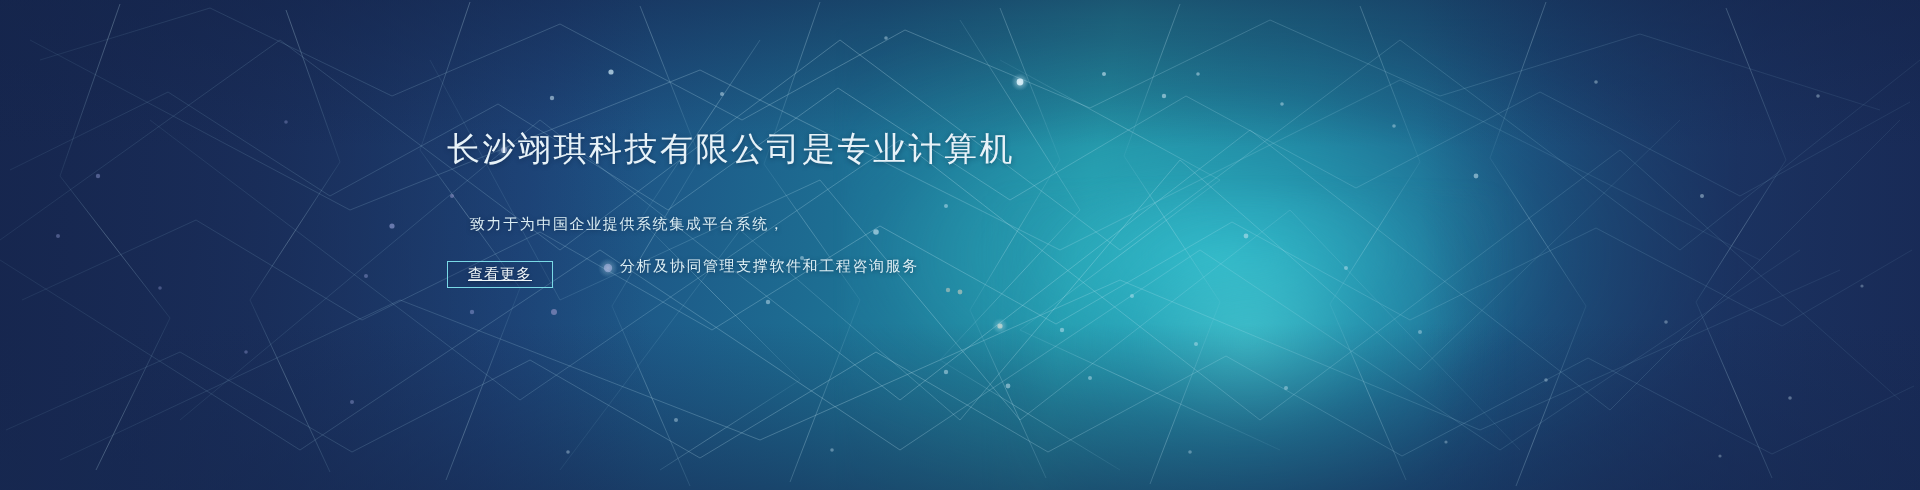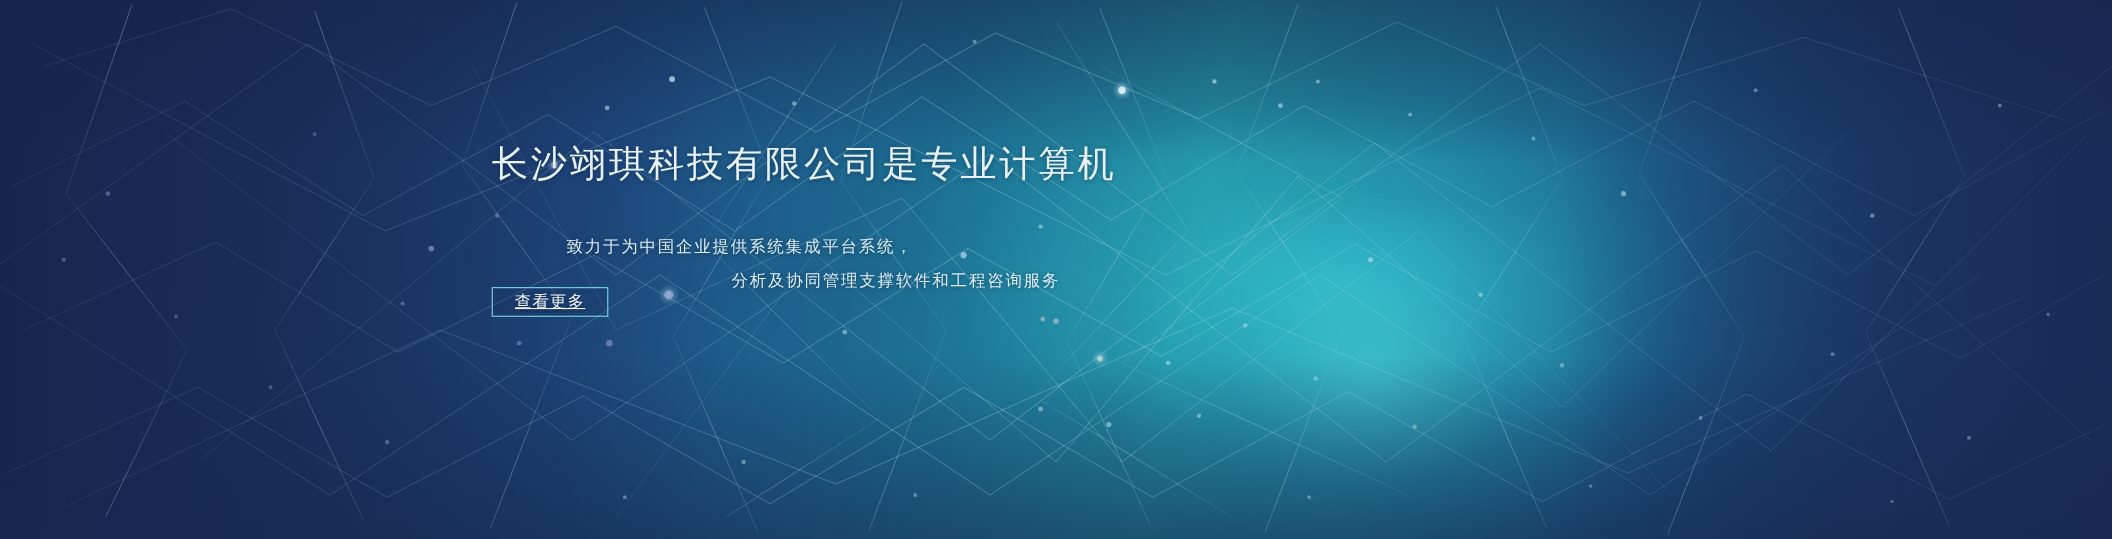--- a/index.html
+++ b/index.html
@@ -128,24 +128,23 @@
   .headline .h-line { display: block; }
 
   .subline {
     position: absolute;
     color: #dceef4;
     font-size: 15px;
     letter-spacing: 1.6px;
     font-weight: 400;
     text-shadow: 0 1px 4px rgba(8, 24, 52, 0.5);
     white-space: nowrap;
-    margin-left: 45px;
   }
   .subline-1 { left: 470px; top: 215px; }
-  .subline-2 { left: 620px; top: 246px; font-family: Liberation Serif, serif; }
+  .subline-2 { left: 620px; top: 257px; font-family: Liberation Serif, serif; }
 
   .more-button {
     position: absolute;
     left: 447px;
     top: 261px;
     width: 106px;
     height: 27px;
     box-sizing: border-box;
     border: 1px solid #79d9e6;
     background: rgba(20, 44, 88, 0.18);

